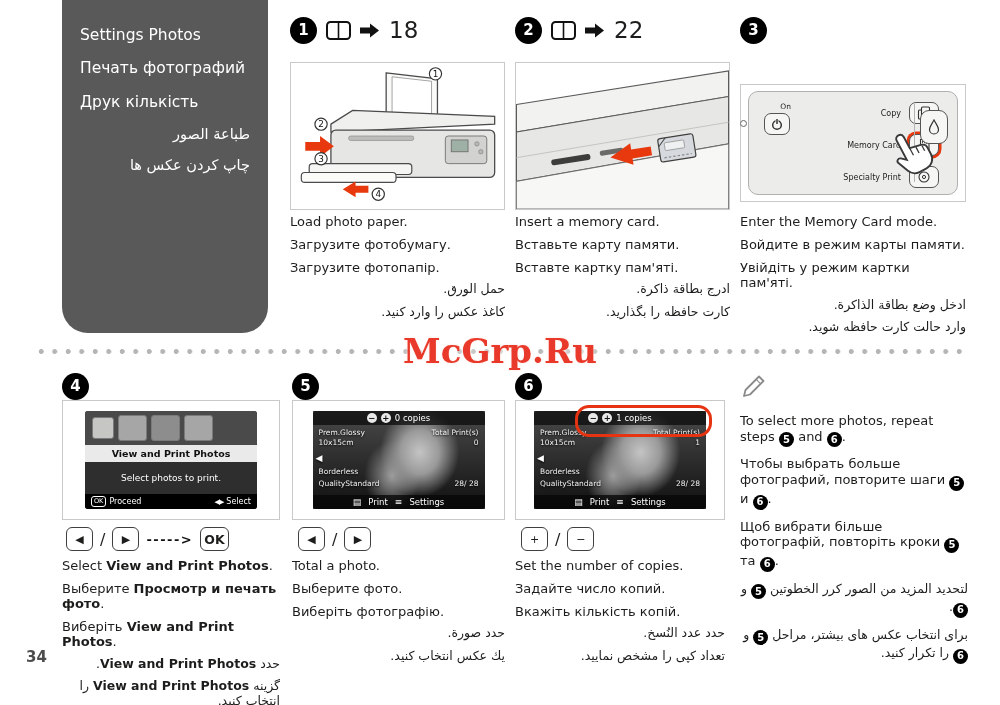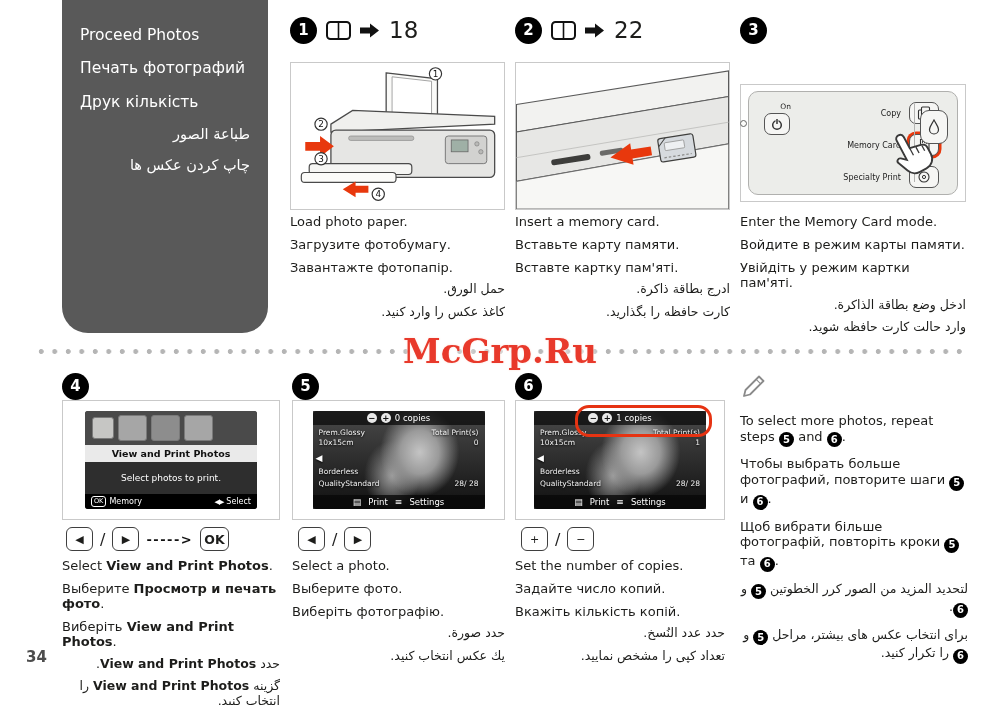--- a/index.html
+++ b/index.html
@@ -115,21 +115,21 @@
   .pageno{position:absolute;left:26px;top:648px;font-size:15px;font-weight:bold;color:#4d4d4d;}
   .callout-circle{fill:#fff;stroke:#333;stroke-width:1.2;}
   .callout-text{font-size:9px;fill:#111;text-anchor:middle;font-family:"DejaVu Sans",sans-serif;}
 </style>
 </head>
 <body>
 
 <div class="page">
 
   <div class="title-box">
-      <div class="cap-line">Proceed Photos</div>
+      <div class="cap-line">Settings Photos</div>
       <div class="cap-line">Печать фотографий</div>
       <div class="cap-line">Друк кількість</div>
       <div class="cap-line rtl" dir="rtl">طباعة الصور</div>
       <div class="cap-line rtl" dir="rtl">چاپ كردن عكس ها</div>
     </div>
 
   <div class="dots"></div>
   <div class="watermark">McGrp.Ru</div>
 
   <div class="step-head" style="left:290px">
@@ -176,21 +176,21 @@
         </g>
       <g>
           <circle class="callout-circle" cx="88" cy="133" r="6.2"></circle>
           <text class="callout-text" x="88" y="136.2">4</text>
         </g>
     </svg>
   </div>
   <div class="caps" style="left:290px;top:214px;width:215px">
       <div class="cap-line">Load photo paper.</div>
       <div class="cap-line">Загрузите фотобумагу.</div>
-      <div class="cap-line">Завантажте фотопапір.</div>
+      <div class="cap-line">Загрузите фотопапір.</div>
       <div class="cap-line rtl" dir="rtl">حمل الورق.</div>
       <div class="cap-line rtl" dir="rtl">كاغذ عكس را وارد كنيد.</div>
     </div>
 
   <div class="step-head" style="left:515px">
     <span class="badge">2</span>
     <span class="icon">
       <svg width="25" height="19" viewBox="0 0 25 19">
           <rect x="1" y="1" width="23" height="17" rx="3.5" fill="#fff" stroke="#111" stroke-width="2"></rect>
           <line x1="12.5" y1="1.5" x2="12.5" y2="17.5" stroke="#111" stroke-width="1.6"></line>
@@ -302,21 +302,21 @@
         <span class="th t1"></span>
         <span class="th t2"></span>
         <span class="th t3"></span>
         <span class="th t2"></span>
       </div>
       <div class="menu-band">View and Print Photos</div>
       <div class="menu-sub">Select photos to print.</div>
       <div class="lcd-footer">
         <span class="foot-item">
           <span class="chip">OK</span>
-          <span>Memory</span>
+          <span>Proceed</span>
         </span>
         <span class="foot-item">
           <span class="lrchip">◀▶</span>
           <span>Select</span>
         </span>
       </div>
     </div>
   </div>
   <div class="controls" style="left:66px;top:527px">
     <span class="key">◀</span>
@@ -366,21 +366,21 @@
         <span>Settings</span>
       </div>
     </div>
   </div>
   <div class="controls" style="left:298px;top:527px">
     <span class="key">◀</span>
     <span class="slash">/</span>
     <span class="key">▶</span>
   </div>
   <div class="caps" style="left:292px;top:558px;width:213px">
-      <div class="cap-line">Select a photo.</div>
+      <div class="cap-line">Total a photo.</div>
       <div class="cap-line">Выберите фото.</div>
       <div class="cap-line">Виберіть фотографію.</div>
       <div class="cap-line rtl" dir="rtl">حدد صورة.</div>
       <div class="cap-line rtl" dir="rtl">يك عكس انتخاب كنيد.</div>
     </div>
 
   <div class="step-head" style="left:515px;top:372px">
     <span class="badge">6</span>
   </div>
   <div class="frame f-s6">

